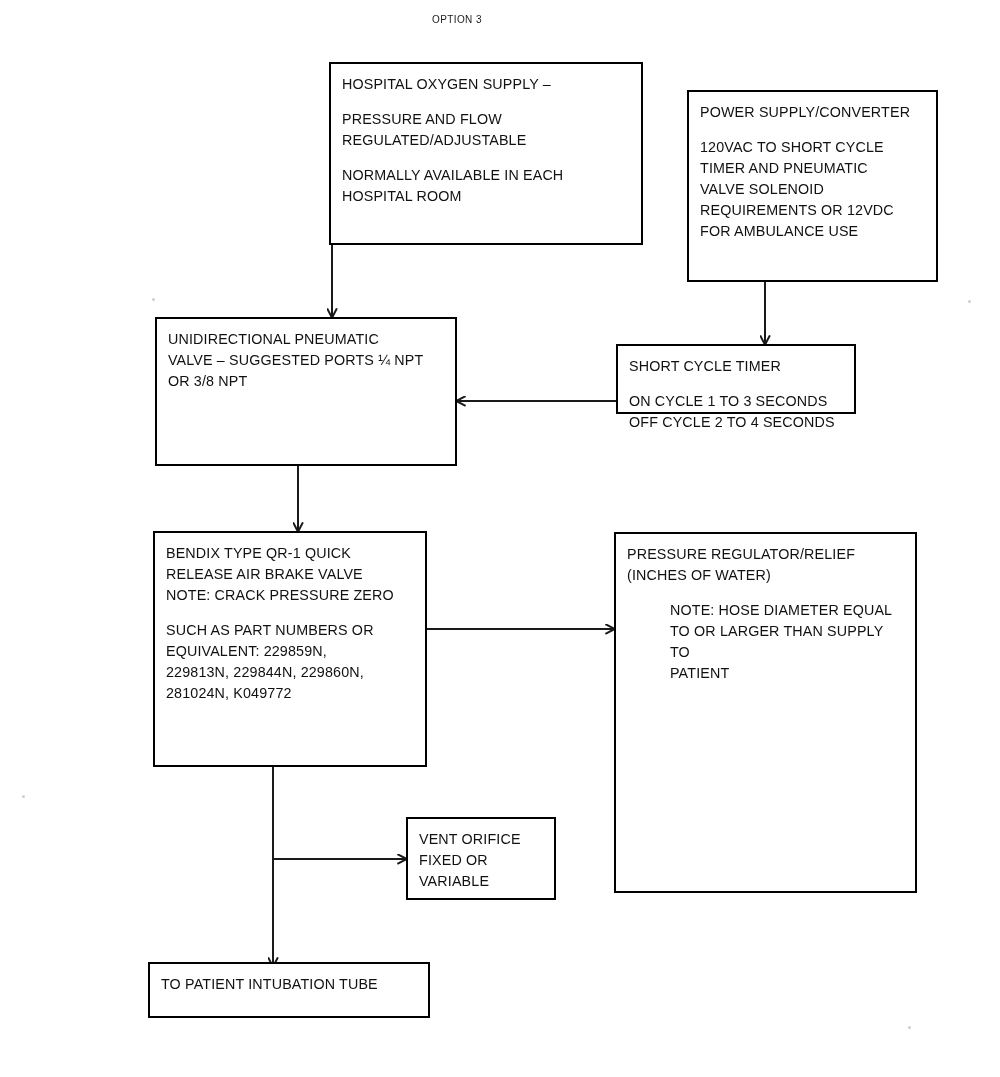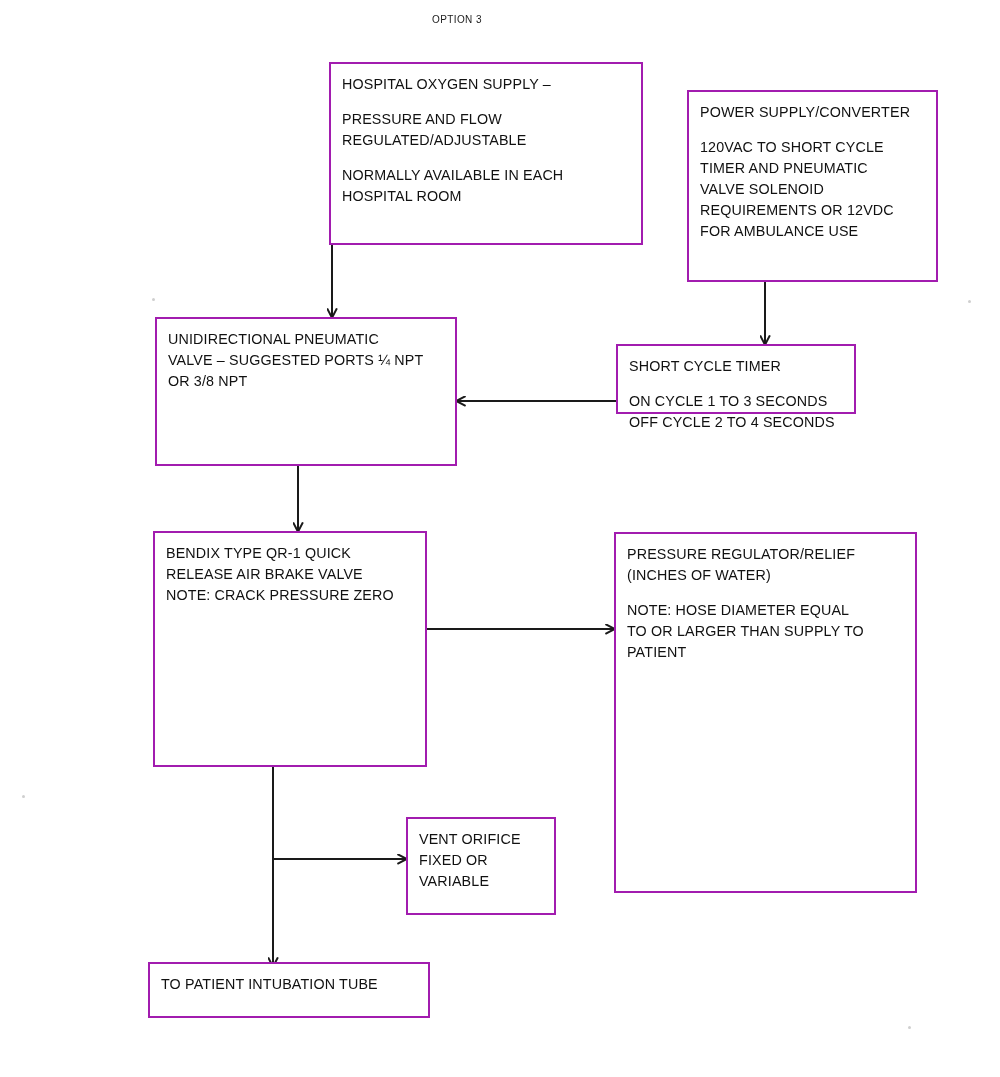--- a/index.html
+++ b/index.html
@@ -24,21 +24,21 @@
   .connector-layer {
     position: absolute;
     left: 0; top: 0;
     width: 1000px;
     height: 1077px;
     pointer-events: none;
   }
   .node {
     position: absolute;
     box-sizing: border-box;
-    border: 2px solid #a21caf;
+    border: 2px solid #000000;
     background: #ffffff;
     padding: 10px 11px 8px 11px;
     font-size: 14.3px;
     line-height: 1.47;
     letter-spacing: 0.15px;
     color: #111111;
   }
   .node p {
     margin: 0;
   }
@@ -117,31 +117,35 @@
   <div class="node" style="left:616px; top:344px; width:240px; height:70px;">
     <p style="white-space:pre-line;">SHORT CYCLE TIMER</p>
     <p style="white-space:pre-line;">ON CYCLE 1 TO 3 SECONDS
 OFF CYCLE 2 TO 4 SECONDS</p>
   </div>
 
   <div class="node" style="left:153px; top:531px; width:274px; height:236px;">
     <p style="white-space:pre-line;">BENDIX TYPE QR-1 QUICK
 RELEASE AIR BRAKE VALVE
 NOTE: CRACK PRESSURE ZERO</p>
+    <p style="white-space:pre-line;">SUCH AS PART NUMBERS OR
+EQUIVALENT:  229859N,
+229813N, 229844N, 229860N,
+281024N, K049772</p>
   </div>
 
   <div class="node" style="left:614px; top:532px; width:303px; height:361px;">
     <p style="white-space:pre-line;">PRESSURE REGULATOR/RELIEF
 (INCHES OF WATER)</p>
-    <p style="white-space:pre-line;">NOTE: HOSE DIAMETER EQUAL
+    <p style="white-space:pre-line;margin-left:43px;">NOTE: HOSE DIAMETER EQUAL
 TO OR LARGER THAN SUPPLY TO
 PATIENT</p>
   </div>
 
-  <div class="node" style="left:406px; top:817px; width:150px; height:98px;">
+  <div class="node" style="left:406px; top:817px; width:150px; height:83px;">
     <p style="white-space:pre-line;">VENT ORIFICE
 FIXED OR
 VARIABLE</p>
   </div>
 
   <div class="node" style="left:148px; top:962px; width:282px; height:56px;">
     <p style="white-space:pre-line;">TO PATIENT INTUBATION TUBE</p>
   </div>
 
   <div class="speck" style="left:152px; top:298px;"></div>

